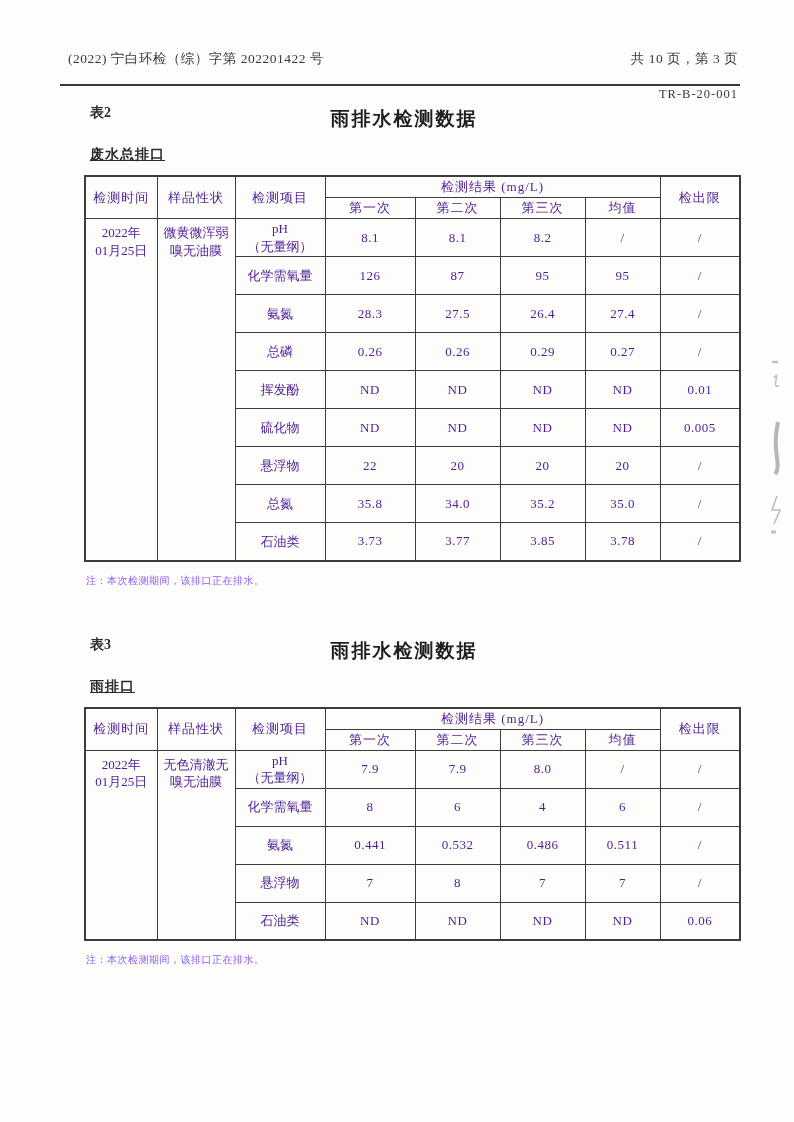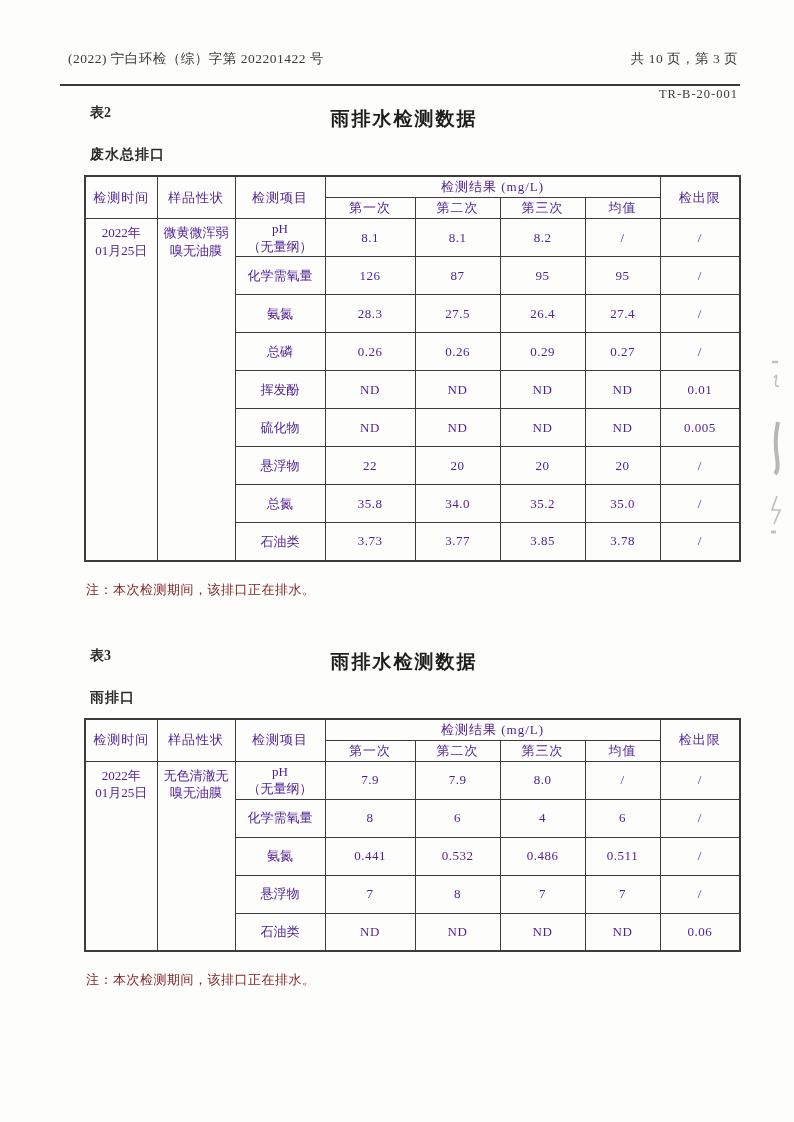--- a/index.html
+++ b/index.html
@@ -60,20 +60,21 @@
     letter-spacing: 2px;
     color: #1e1e1e;
     line-height: 34px;
   }
   .outlet {
     margin: 10px 0 0 22px;
     font-size: 14px;
     font-weight: bold;
     letter-spacing: 1px;
     color: #2b2b2b;
+    text-decoration: underline;
   }
 
   
   table.data-table {
     margin: 11px 0 0 16px;
     width: 655px;
     border-collapse: collapse;
     table-layout: fixed;
     border: 2px solid #3c3c3c;
     font-size: 13px;
@@ -87,24 +88,24 @@
     padding: 1px 2px;
     overflow: hidden;
   }
   table.data-table thead th { height: 21px; font-size: 13px; letter-spacing: 1px; }
   table.data-table tbody td { height: 38px; }
   .pre-cell { white-space: pre-line; line-height: 1.35; }
   .top-cell { vertical-align: top !important; padding-top: 5px !important; }
   .num-cell { font-size: 13px; letter-spacing: 0.5px; }
 
   .note {
-    margin: 19px 0 0 18px;
-    font-size: 13px;
+    margin: 12px 0 0 18px;
+    font-size: 10px;
     letter-spacing: 0.5px;
-    color: #7f1d1d;
+    color: #8b5cf6;
   }
 
   .gap-lg { height: 46px; }
 
   
   .scan-artifacts {
     position: absolute;
     right: 0;
     top: 350px;
     width: 50px;

